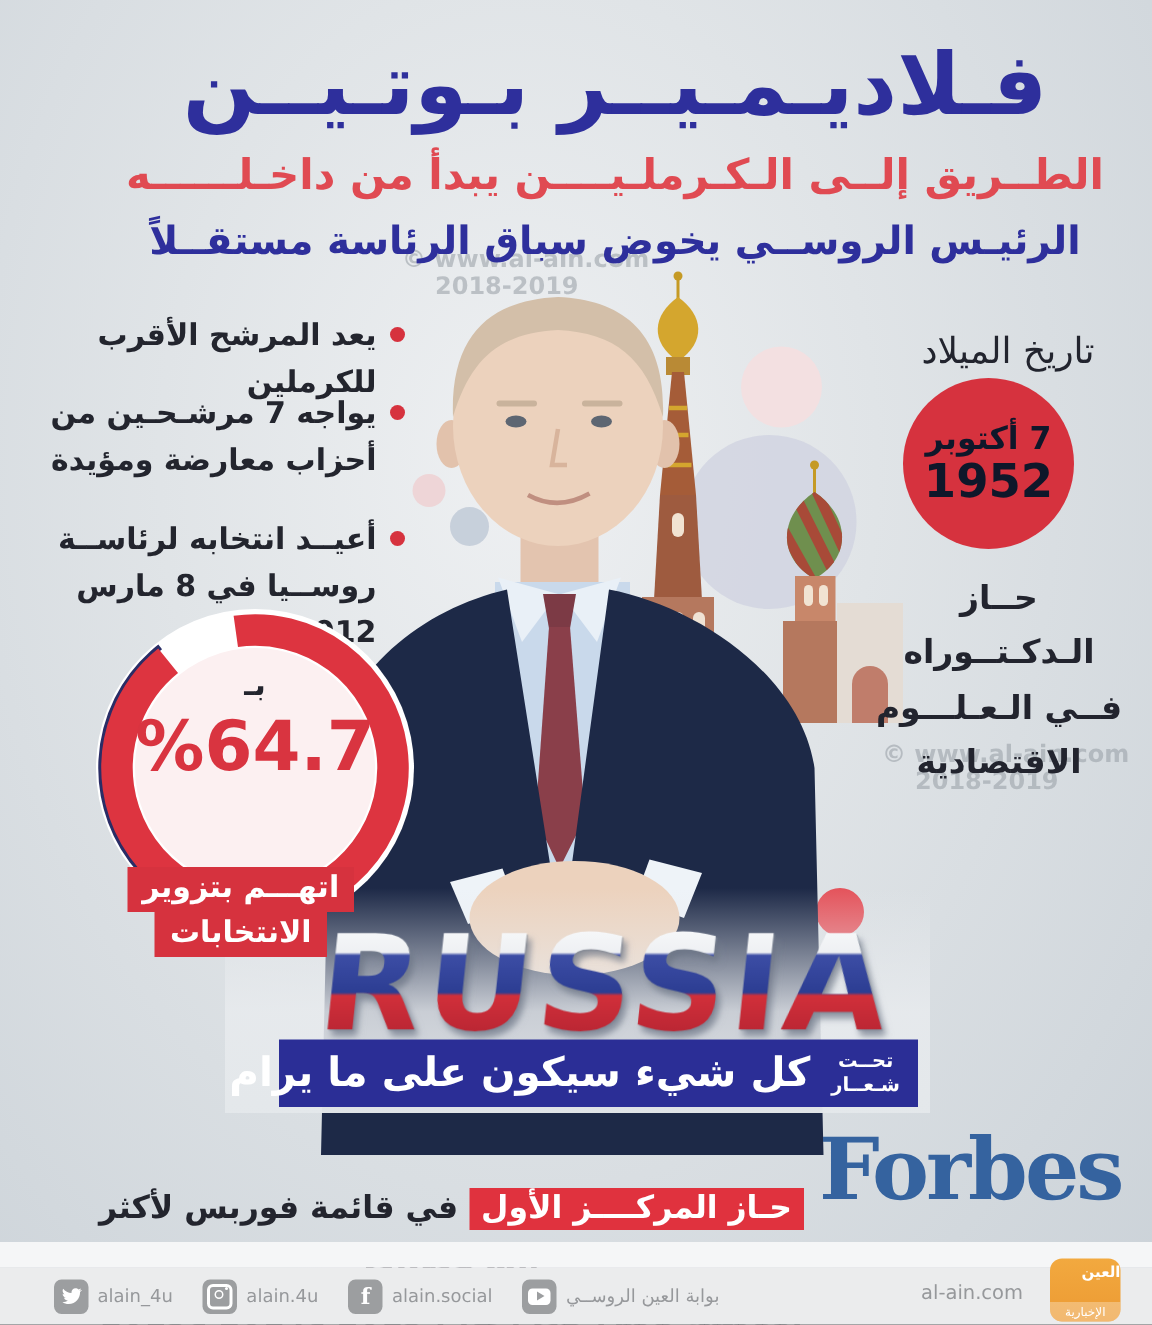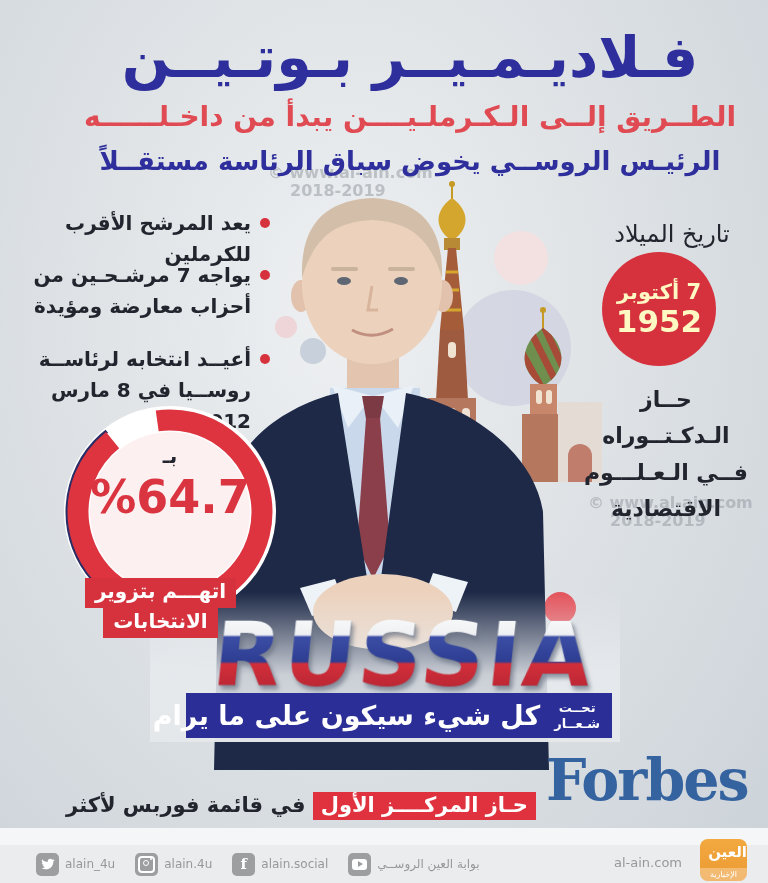--- a/index.html
+++ b/index.html
@@ -36,21 +36,21 @@
   .vote-caption{top:128px;font-size:20px;font-weight:bold;color:#23252e;}
 
   
   .accuse{top:578px;left:78px;width:165px;display:flex;flex-direction:column;align-items:center;}
   .accuse .box{background:#d6323e;color:#fff;font-size:20px;font-weight:bold;
                padding:1px 10px 4px;line-height:1.25;white-space:nowrap;}
 
   
   .birth-label{top:220px;left:596px;width:152px;text-align:center;font-size:24px;font-weight:normal;color:#22242e;}
   .birth-circle{top:252px;left:602px;width:114px;height:114px;border-radius:50%;background:#d6323e;
-                display:flex;flex-direction:column;align-items:center;justify-content:center;color:#fef9c3;}
+                display:flex;flex-direction:column;align-items:center;justify-content:center;color:#0f172a;}
   .birth-dm{font-size:21px;font-weight:bold;}
   .birth-year{font-size:31px;font-weight:bold;line-height:1.1;}
   .doctorate{top:382px;left:580px;width:172px;text-align:center;font-size:22px;font-weight:bold;
              color:#22242e;line-height:1.65;}
 
   
   .russia{top:604px;left:40px;right:0;text-align:center;font-size:88px;font-weight:bold;
           letter-spacing:3px;direction:ltr;
           background:linear-gradient(180deg,#ffffff 0%,#eef0f3 30%,#3c4da5 32%,#2c3d92 56%,#d12f3a 58%,#a91f2e 100%);
           -webkit-background-clip:text;background-clip:text;color:transparent;
@@ -78,21 +78,21 @@
   .shandle{font-size:12px;color:#96989b;}
   .fb-f{color:#fff;font-weight:bold;font-size:15px;font-family:"DejaVu Serif",serif;line-height:1;}
   .ig{width:13px;height:13px;border:2px solid #fff;border-radius:4px;position:relative;}
   .ig .lens{position:absolute;top:2.5px;left:2.5px;width:4px;height:4px;border:1.5px solid #fff;border-radius:50%;}
   .ig .dotl{position:absolute;top:0.5px;right:1px;width:2px;height:2px;background:#fff;border-radius:50%;}
   .yt{width:15px;height:11px;background:#fff;border-radius:3px;display:flex;align-items:center;justify-content:center;}
   .yt .tri{width:0;height:0;border-left:5px solid #9c9ea0;border-top:3.5px solid transparent;border-bottom:3.5px solid transparent;margin-left:1px;}
   .site-url{position:absolute;right:86px;top:10px;font-size:13px;color:#96989b;direction:ltr;}
   .brand-logo{position:absolute;left:700px;top:839px;width:47px;height:42px;border-radius:8px;
               background:linear-gradient(180deg,#f2a93f,#ec9a33);overflow:hidden;text-align:center;}
-  .brand-name{color:#fff;font-size:15px;font-weight:bold;margin-top:4px;line-height:1.2;padding-left:32px;}
+  .brand-name{color:#fff;font-size:10px;font-weight:bold;margin-top:4px;line-height:1.2;padding-left:32px;}
   .brand-sub{position:absolute;bottom:0;left:0;right:0;height:13px;background:rgba(255,255,255,.3);
              color:#fff;font-size:8px;line-height:13px;}
 </style>
 </head>
 <body>
 
 <div class="stage">
 
   <div class="circle" style="left:494px;top:231px;width:54px;height:54px;background:#f3e0e1;"></div>
   <div class="circle" style="left:455px;top:290px;width:116px;height:116px;background:#cfd2e0;opacity:.75;"></div>

